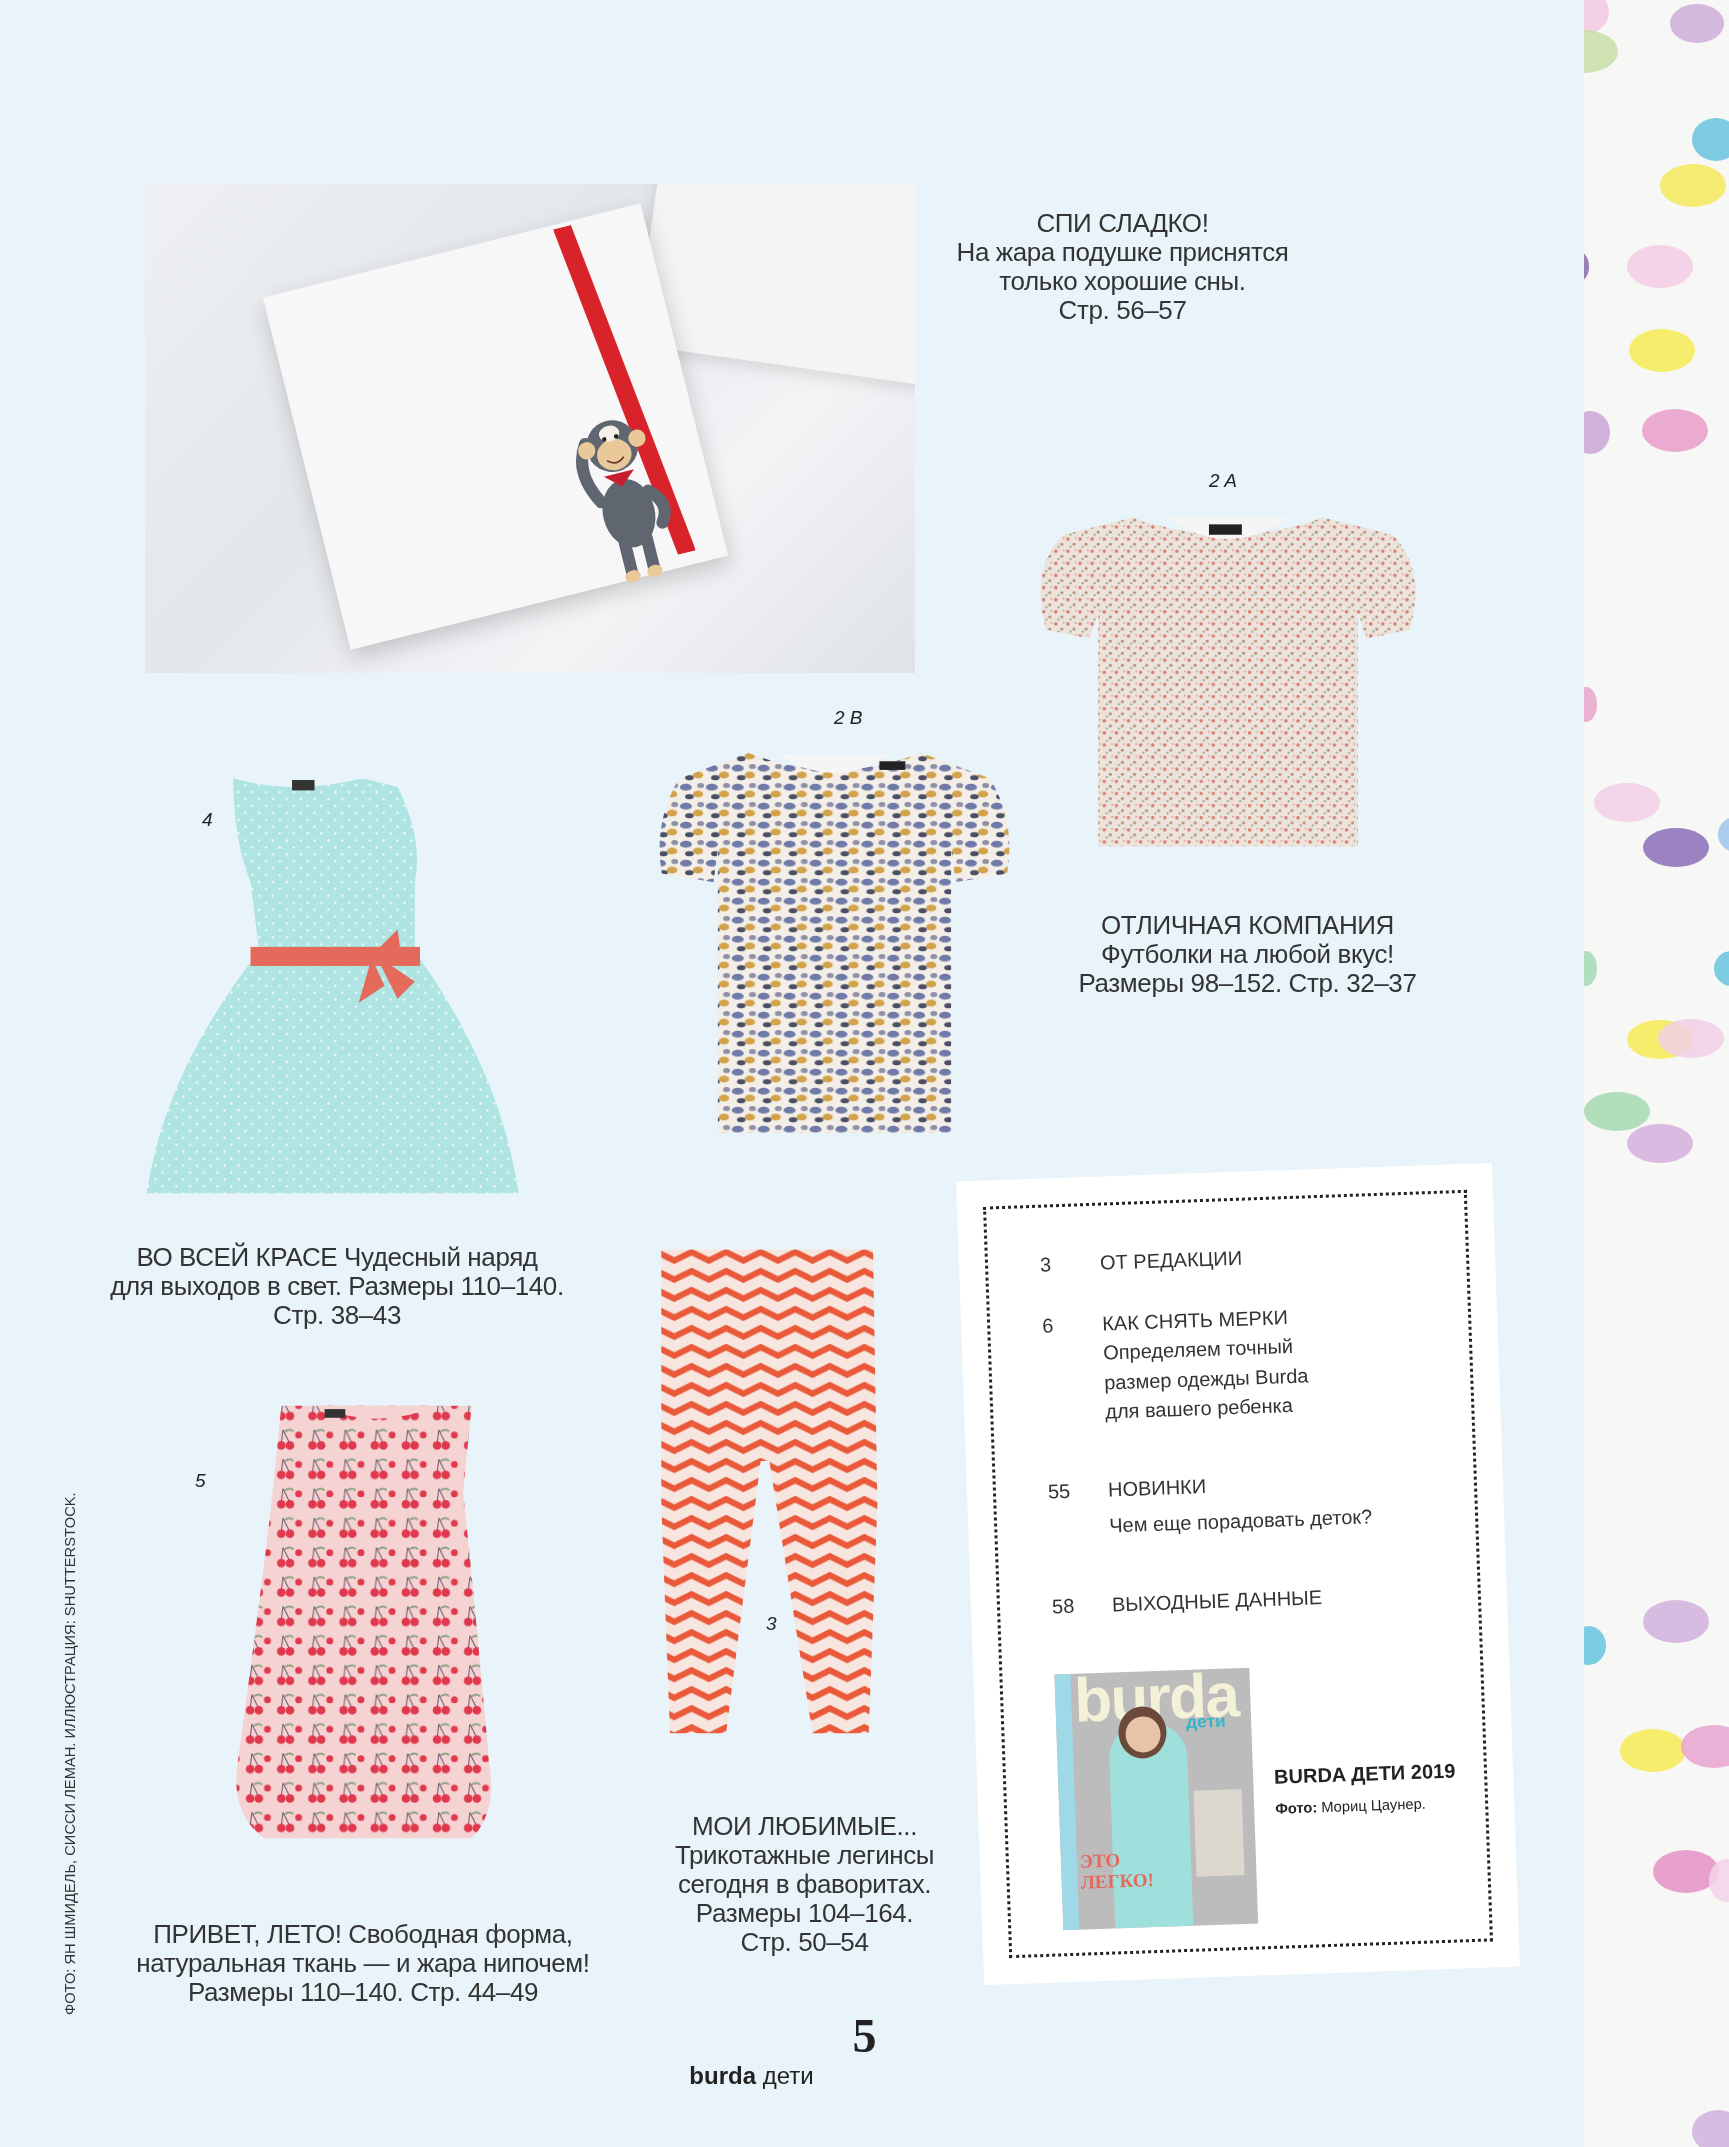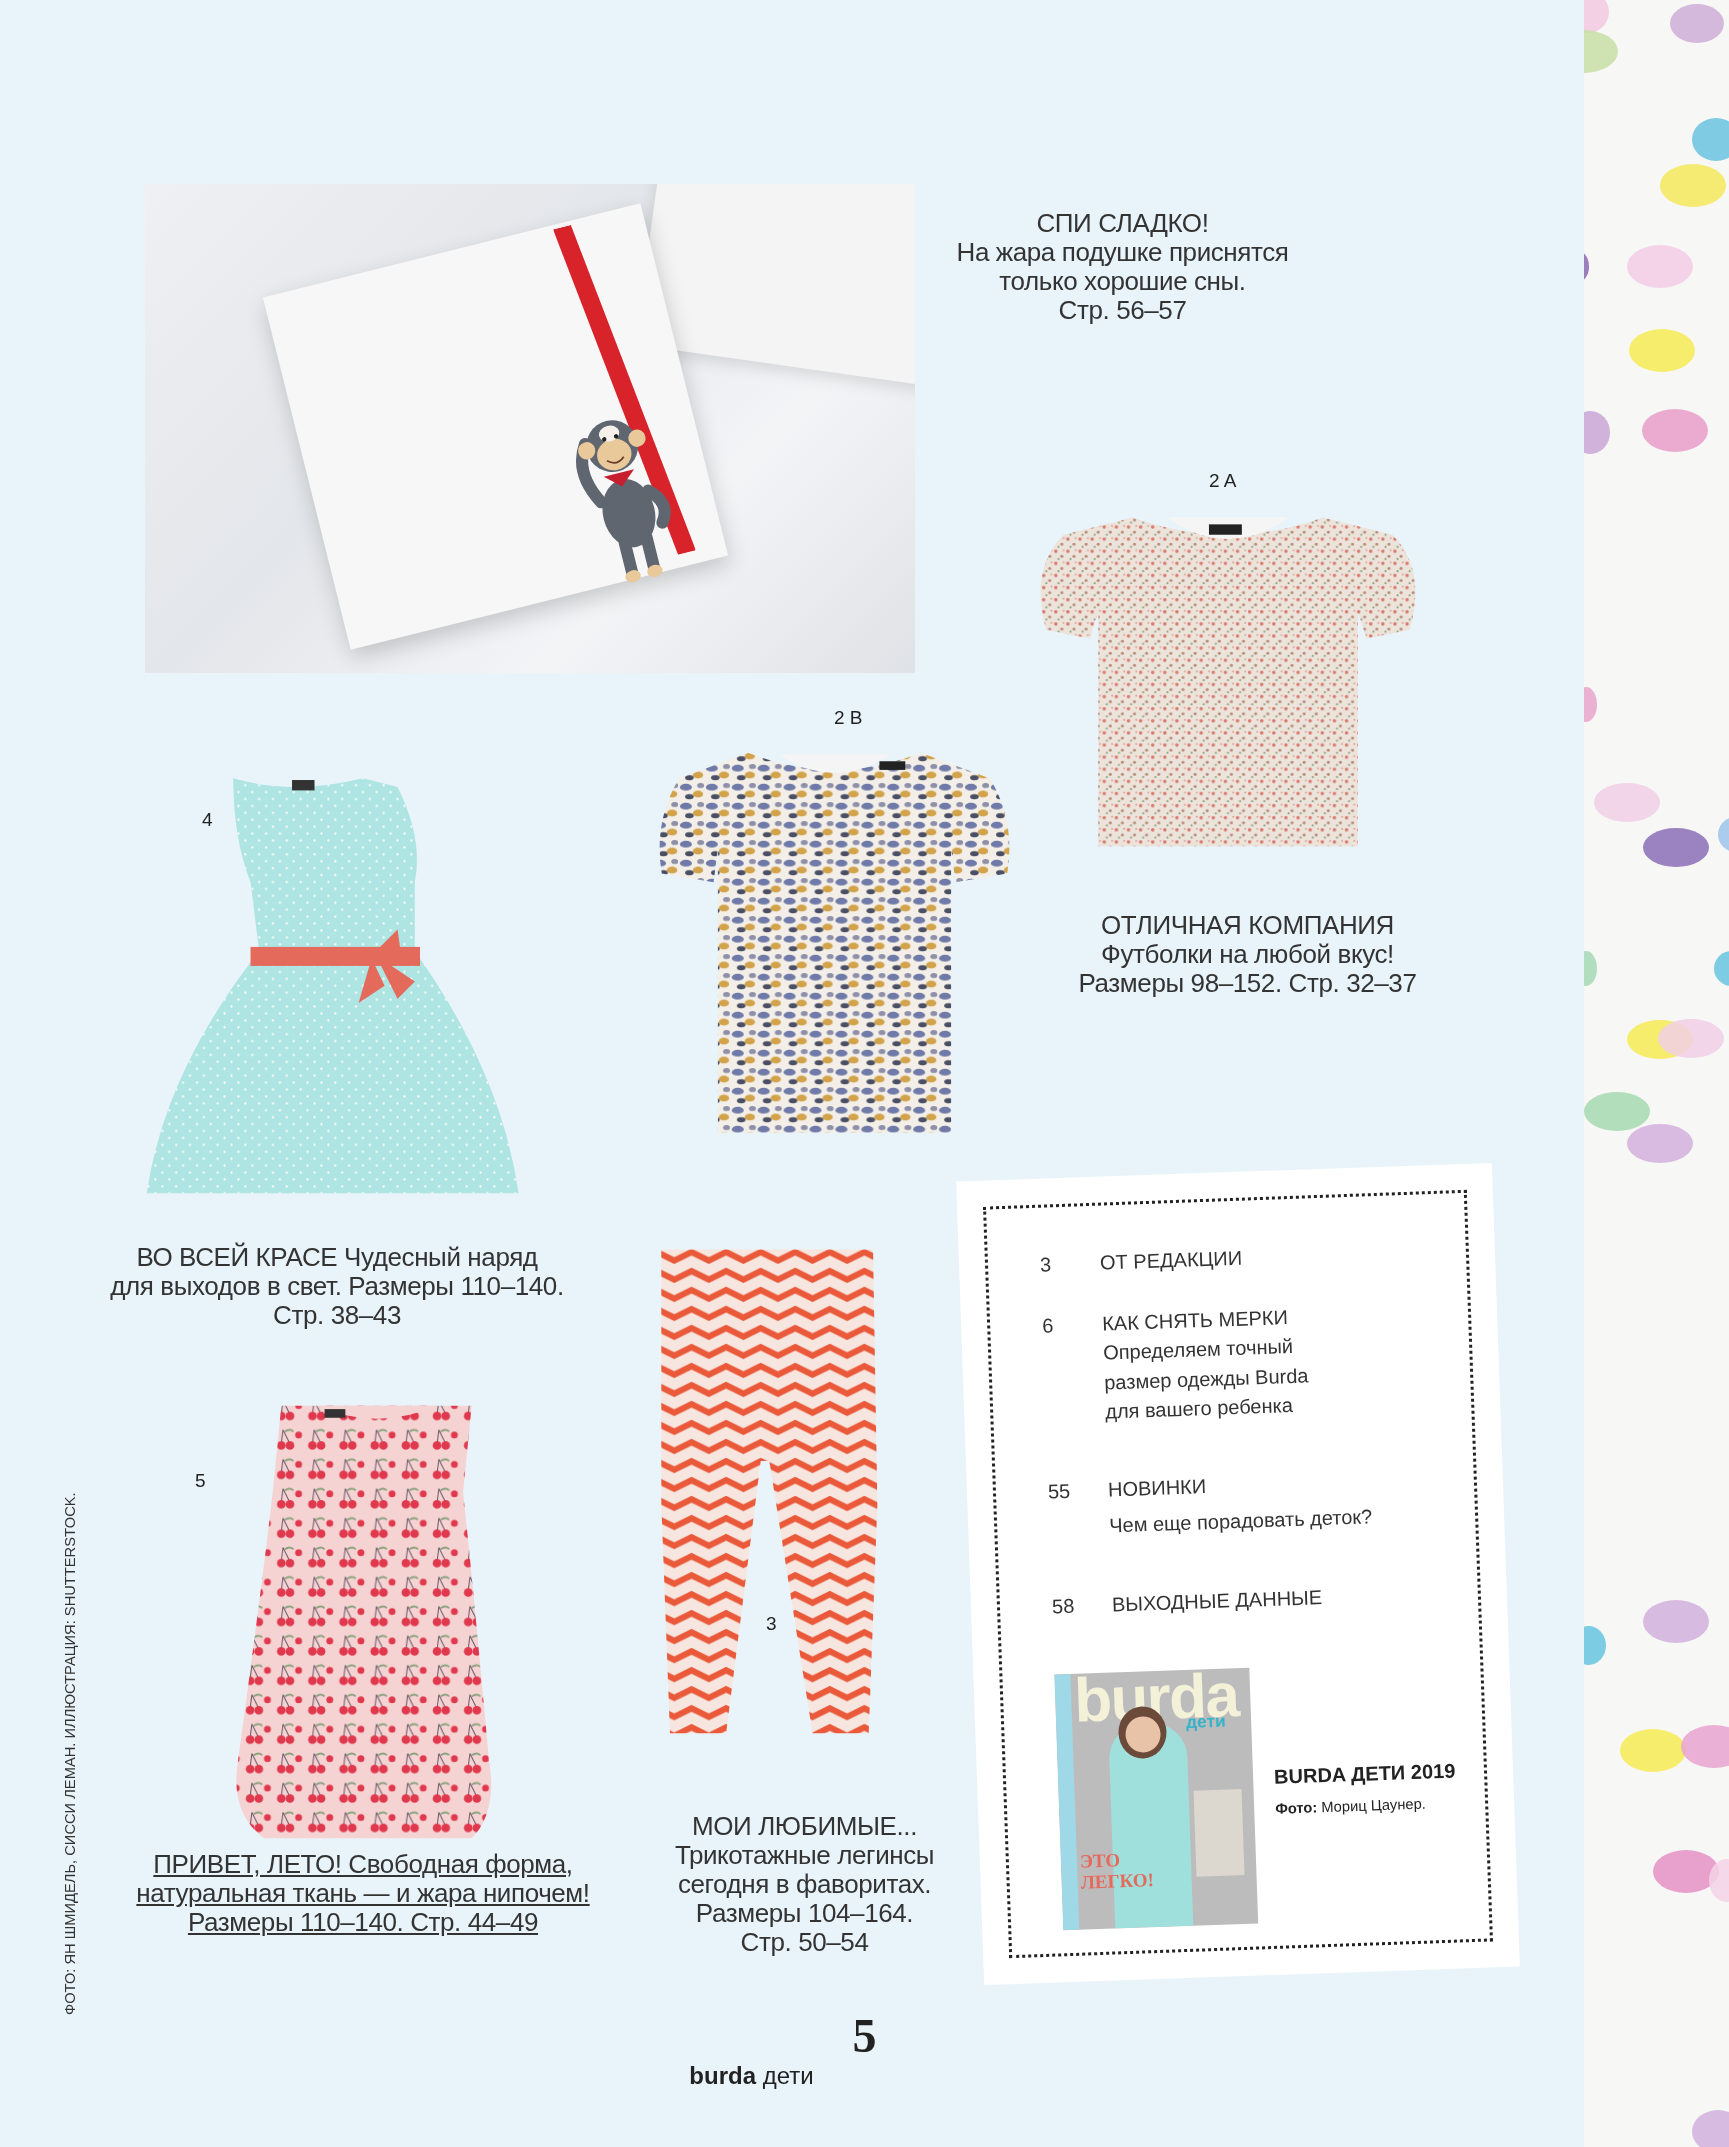--- a/index.html
+++ b/index.html
@@ -4,21 +4,21 @@
 <style>
   html,body{margin:0;padding:0;}
   body{width:1729px;height:2147px;position:relative;overflow:hidden;background:#e8f3f9;font-family:"Liberation Sans","DejaVu Sans",sans-serif;color:#2a2a2a;}
   .page{position:absolute;left:0;top:0;width:1584px;height:2147px;background:#e8f4fa;}
   .strip{position:absolute;left:1584px;top:0;width:145px;height:2147px;background:#f7f7f5;overflow:hidden;}
   .dot{position:absolute;border-radius:50%;opacity:.85;}
   .abs{position:absolute;}
   .caption{font-size:26px;line-height:29px;color:#333;letter-spacing:-0.4px;text-align:center;}
   .caption .t{display:block;}
   .center{text-align:center;}
-  .num{font-size:19px;color:#222;}
+  .num{font-size:19px;color:#222;font-style:italic;}
   
   .photo{position:absolute;left:145px;top:184px;width:770px;height:489px;background:linear-gradient(135deg,#eef0f3 0%,#e3e6ea 40%,#f3f4f6 70%,#dfe2e6 100%);overflow:hidden;}
   .photo .pillow-back{position:absolute;left:502px;top:-17.3px;width:294px;height:199px;background:#f4f4f5;transform:rotate(8deg);box-shadow:0 5.2px 15.6px rgba(0,0,0,.12);}
   .photo .pillow{position:absolute;left:156px;top:61px;width:389px;height:363px;background:#f7f7f8;transform:rotate(-14deg);box-shadow:0 8.6px 22.5px rgba(0,0,0,.18);}
   .photo .red{position:absolute;left:298px;top:4.3px;width:61px;height:346px;background:#d8232a;clip-path:polygon(0 0,30% 0,100% 100%,70% 100%);}
   .photo .monkey{position:absolute;left:251px;top:177px;width:104px;height:190px;}
   
   .garment{position:absolute;}
   .toc{position:absolute;left:970px;top:1172px;width:536px;height:804px;background:#fff;transform:rotate(-2deg);transform-origin:center;}
   .toc-inner{position:absolute;left:26px;top:26px;right:26px;bottom:26px;border:3.5px dotted #222;}
@@ -136,21 +136,21 @@
         <circle cx="8" cy="22" r="5" fill="#e0394e"></circle>
         <circle cx="18" cy="22" r="5" fill="#e0394e"></circle>
         <circle cx="28" cy="10" r="4" fill="#e0394e"></circle>
       </pattern>
     </defs>
     <path d="M80 10 L300 10 L290 110 Q300 200 320 420 Q330 480 300 510 L60 510 Q20 480 30 420 Q60 200 70 110 Z" fill="url(#cherry)"></path>
     <path d="M120 10 Q190 40 260 10" fill="#f6d3d3"></path>
     <rect x="130" y="14" width="24" height="10" fill="#333"></rect>
   </svg>
 
-  <div class="abs caption center" style="left:121px;top:1850px;width:484px;text-decoration:underline;">
+  <div class="abs caption center" style="left:121px;top:1920px;width:484px;">
     <span class="t">ПРИВЕТ, ЛЕТО! Свободная форма,</span>
     <span class="t">натуральная ткань — и жара нипочем!</span>
     <span class="t">Размеры 110–140. Стр. 44–49</span>
   </div>
 
   <svg class="garment" style="left:657px;top:1245px;width:229px;height:497px;" viewBox="0 0 265 575">
     <defs>
       <pattern id="chev" width="40" height="22" patternUnits="userSpaceOnUse">
         <rect width="40" height="22" fill="#f7e6df"></rect>
         <path d="M0 4 L20 14 L40 4 L40 12 L20 22 L0 12 Z" fill="#e9593a"></path>

